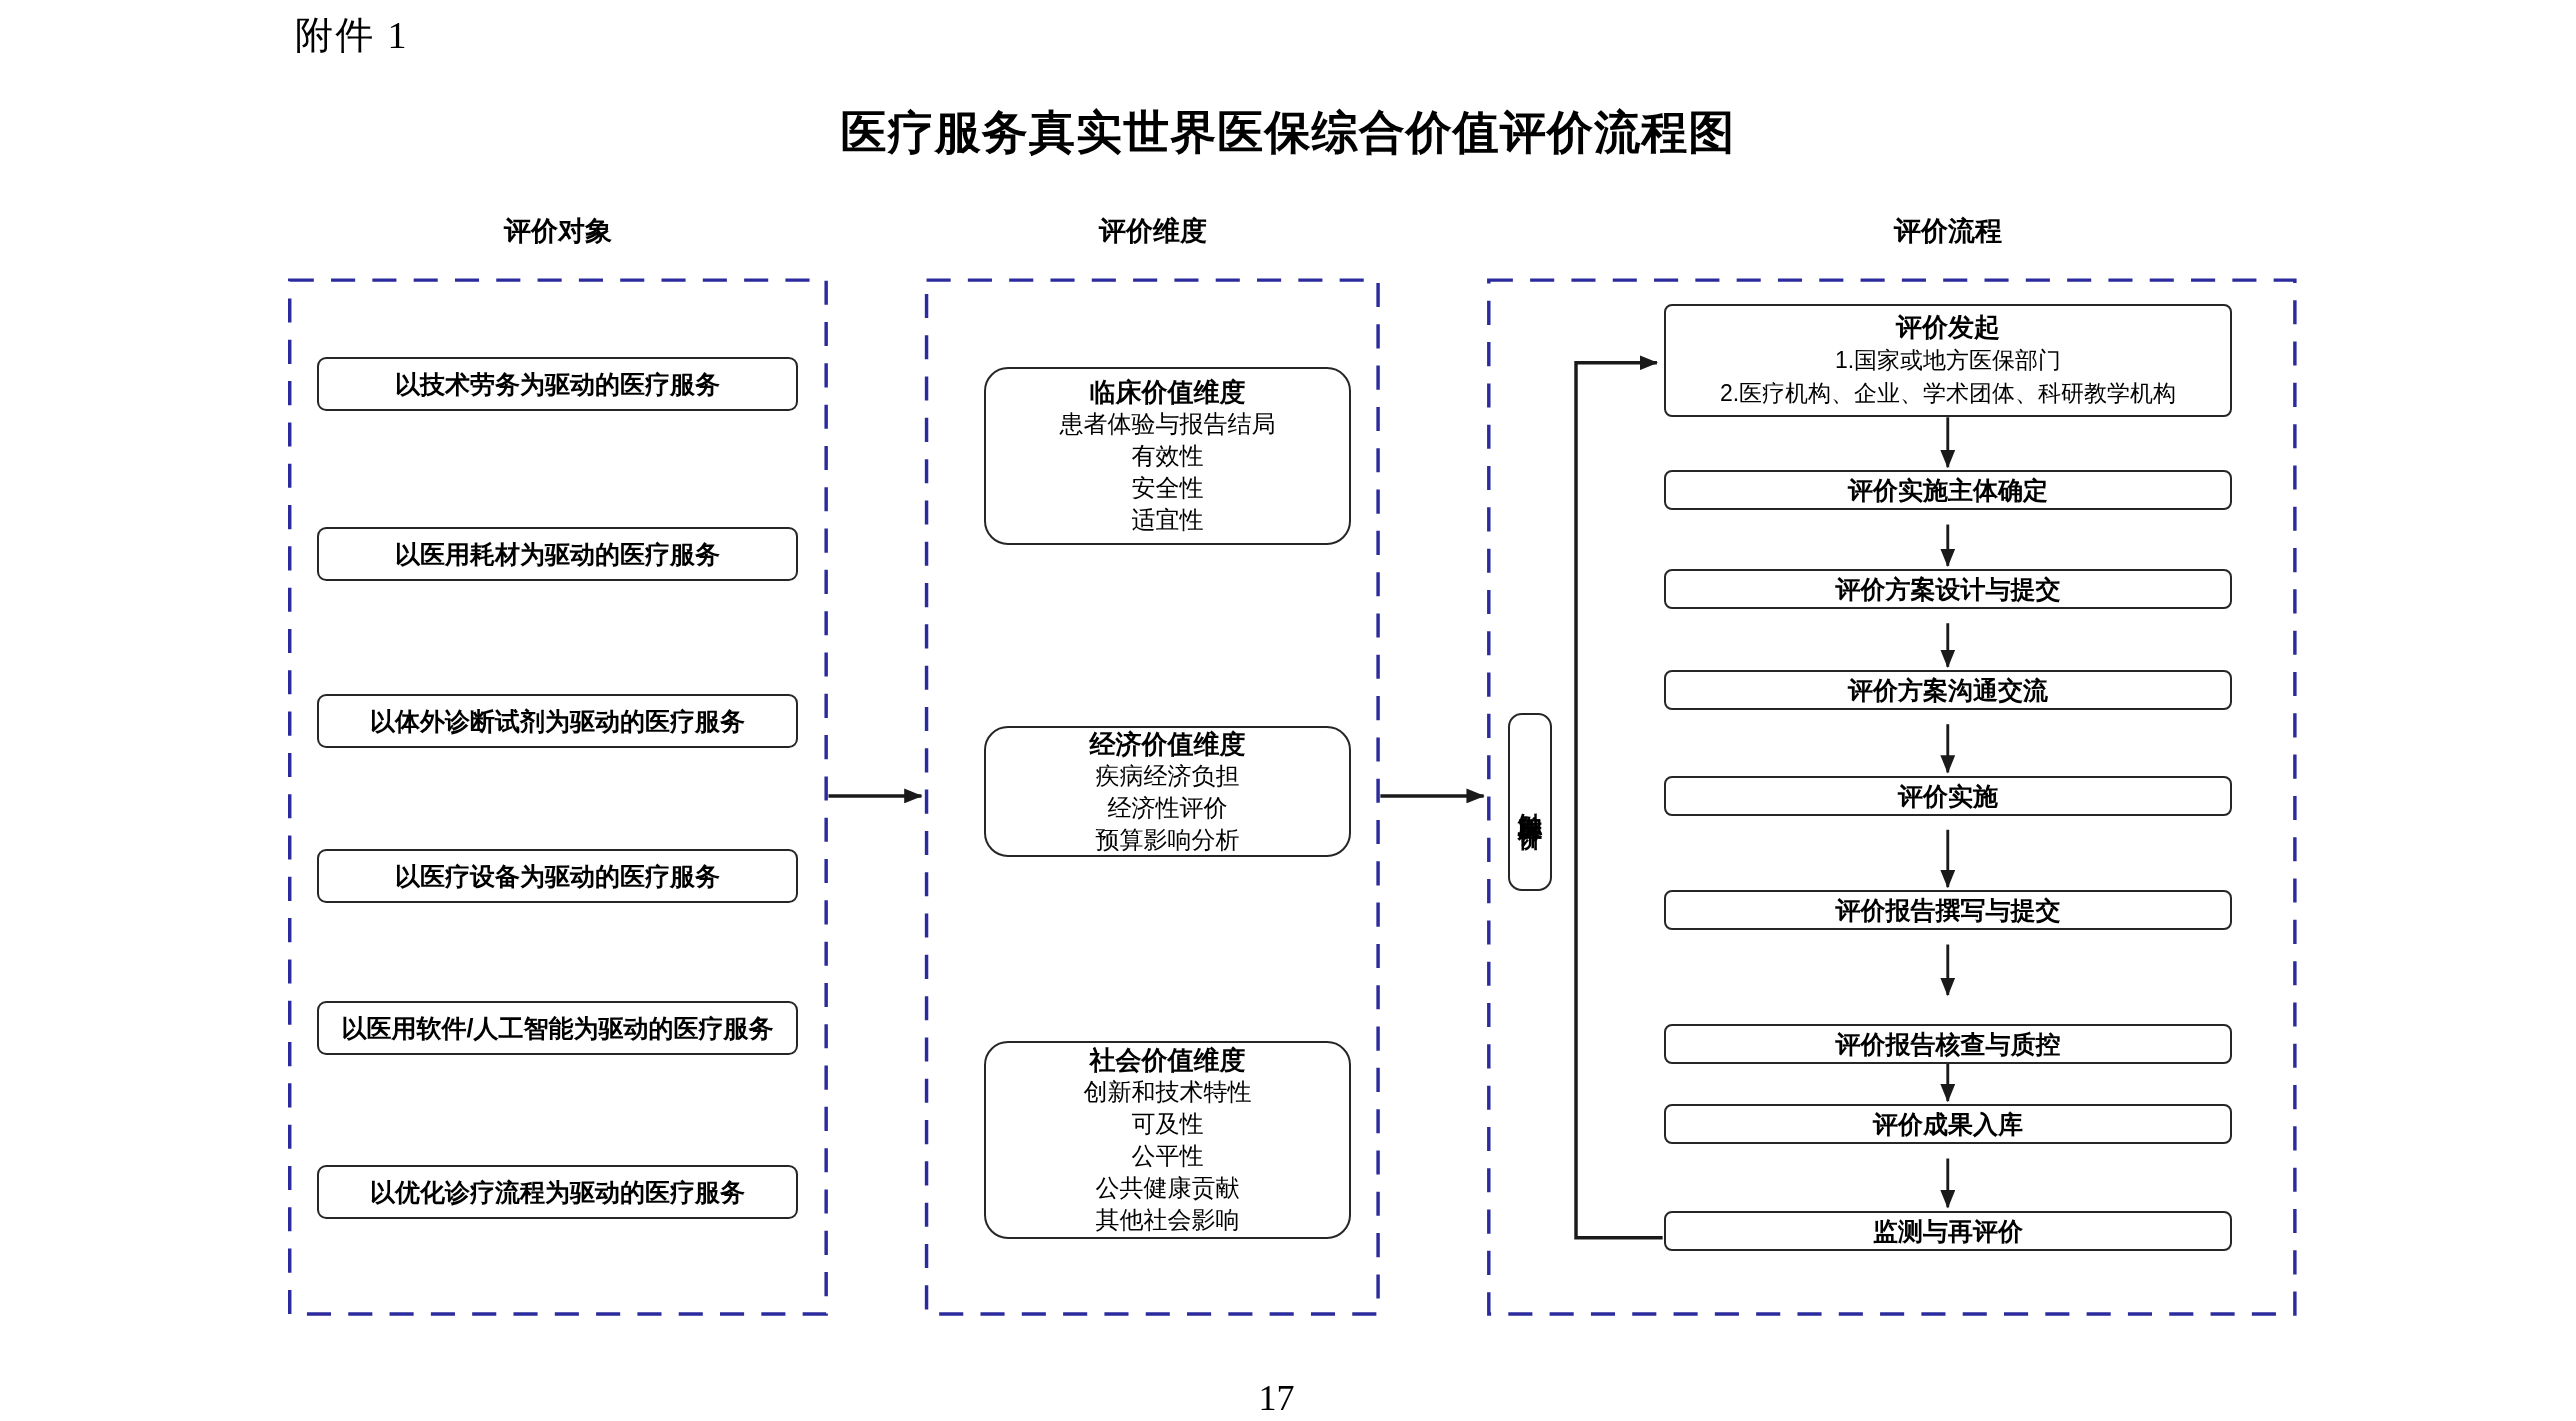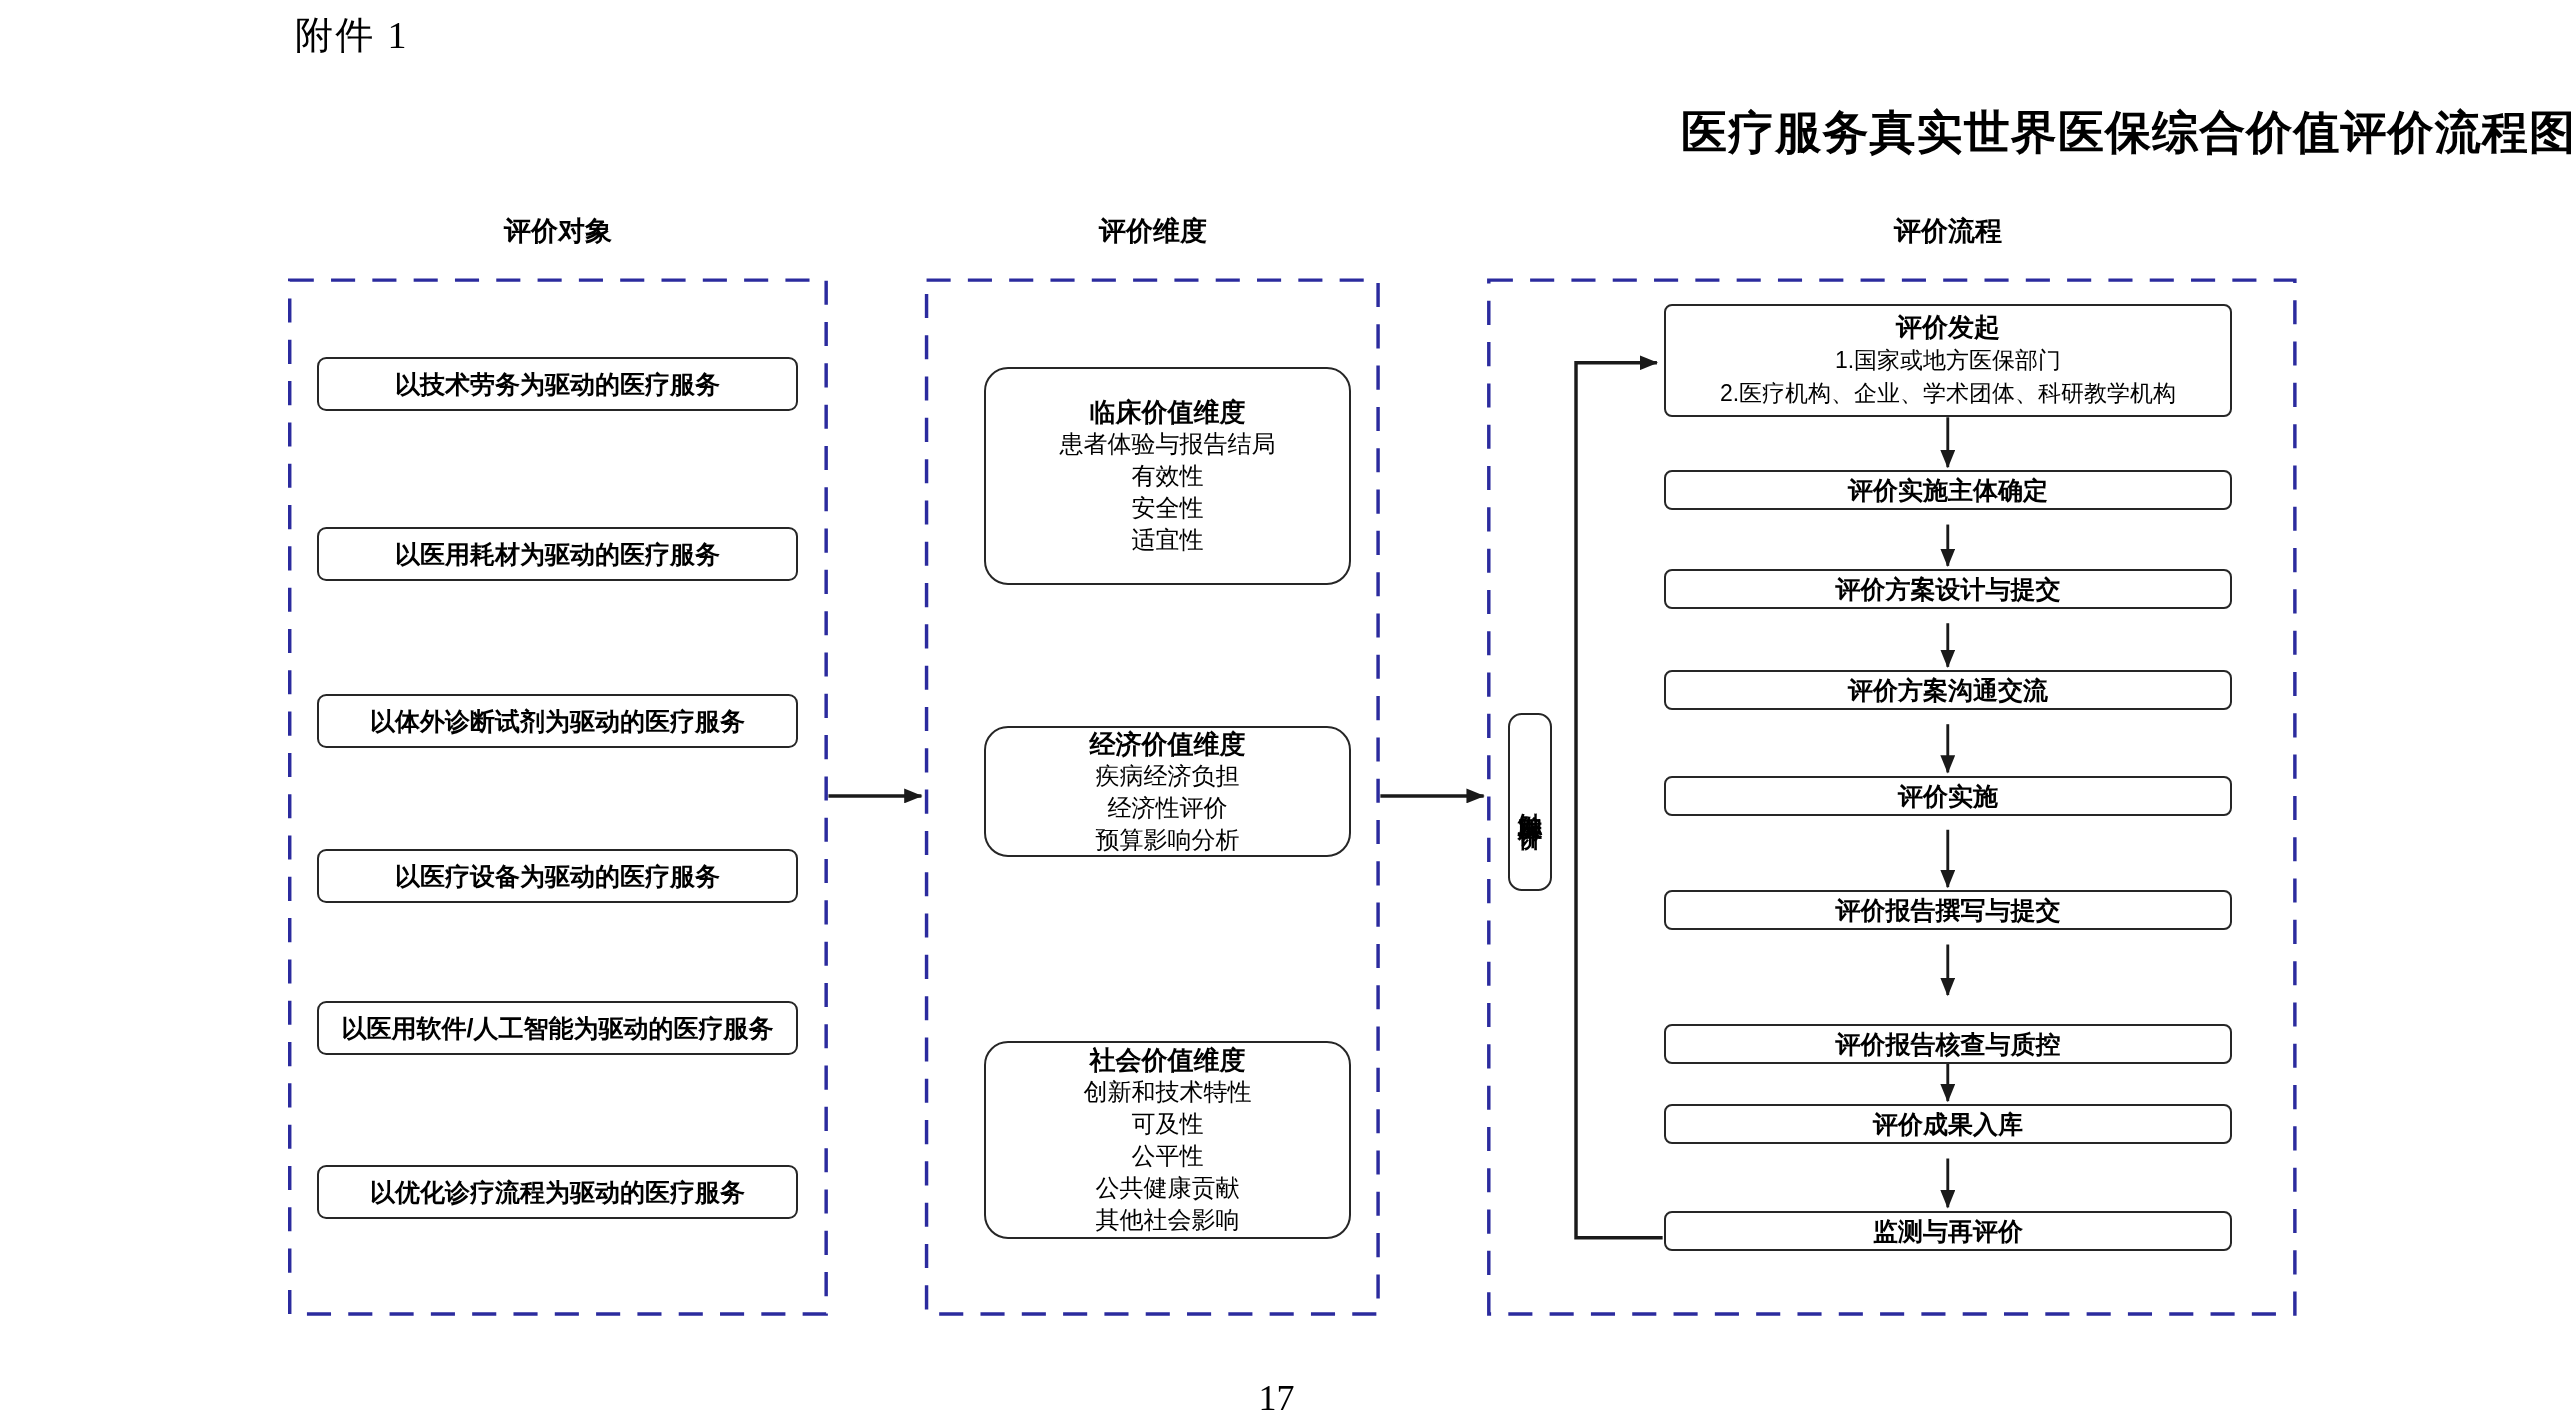--- a/index.html
+++ b/index.html
@@ -7,21 +7,21 @@
     position:relative;width:2576px;height:1422px;background:#ffffff;overflow:hidden;
     font-family:"Liberation Sans","DejaVu Sans",sans-serif;color:#000;
   }
   .abs{position:absolute;}
   #svg-underlay{position:absolute;left:0;top:0;width:2576px;height:1422px;}
   .attachment{
     left:295px;top:10.3px;font-family:"Liberation Serif","DejaVu Serif",serif;
     font-size:38px;letter-spacing:2.3px;white-space:nowrap;
   }
   .doc-title{
-    left:0;top:102px;width:2576px;text-align:right;
+    left:0;top:102px;width:2576px;text-align:center;
     font-family:"Liberation Serif","DejaVu Serif",serif;font-weight:bold;
     font-size:46px;letter-spacing:1.1px;white-space:nowrap;
   }
   .col-header{
     top:213px;text-align:center;font-size:27px;font-weight:bold;white-space:nowrap;
   }
   .hdr-objects{left:290px;width:536px;}
   .hdr-dimensions{left:927px;width:452px;}
   .hdr-process{left:1664px;width:568px;}
   .node{
@@ -90,21 +90,21 @@
   <div class="abs col-header hdr-dimensions">评价维度</div>
   <div class="abs col-header hdr-process">评价流程</div>
 
   <div class="node lbox" style="top:357px">以技术劳务为驱动的医疗服务</div>
   <div class="node lbox" style="top:527px">以医用耗材为驱动的医疗服务</div>
   <div class="node lbox" style="top:694px">以体外诊断试剂为驱动的医疗服务</div>
   <div class="node lbox" style="top:849px">以医疗设备为驱动的医疗服务</div>
   <div class="node lbox" style="top:1001px">以医用软件/人工智能为驱动的医疗服务</div>
   <div class="node lbox" style="top:1165px">以优化诊疗流程为驱动的医疗服务</div>
 
-  <div class="node mbox" style="top:367px;height:218px">
+  <div class="node mbox" style="top:367px;height:178px">
     <div class="m-title">临床价值维度</div>
     <div class="m-line">患者体验与报告结局</div>
     <div class="m-line">有效性</div>
     <div class="m-line">安全性</div>
     <div class="m-line">适宜性</div>
   </div>
   <div class="node mbox" style="top:726px;height:131px">
     <div class="m-title">经济价值维度</div>
     <div class="m-line">疾病经济负担</div>
     <div class="m-line">经济性评价</div>

